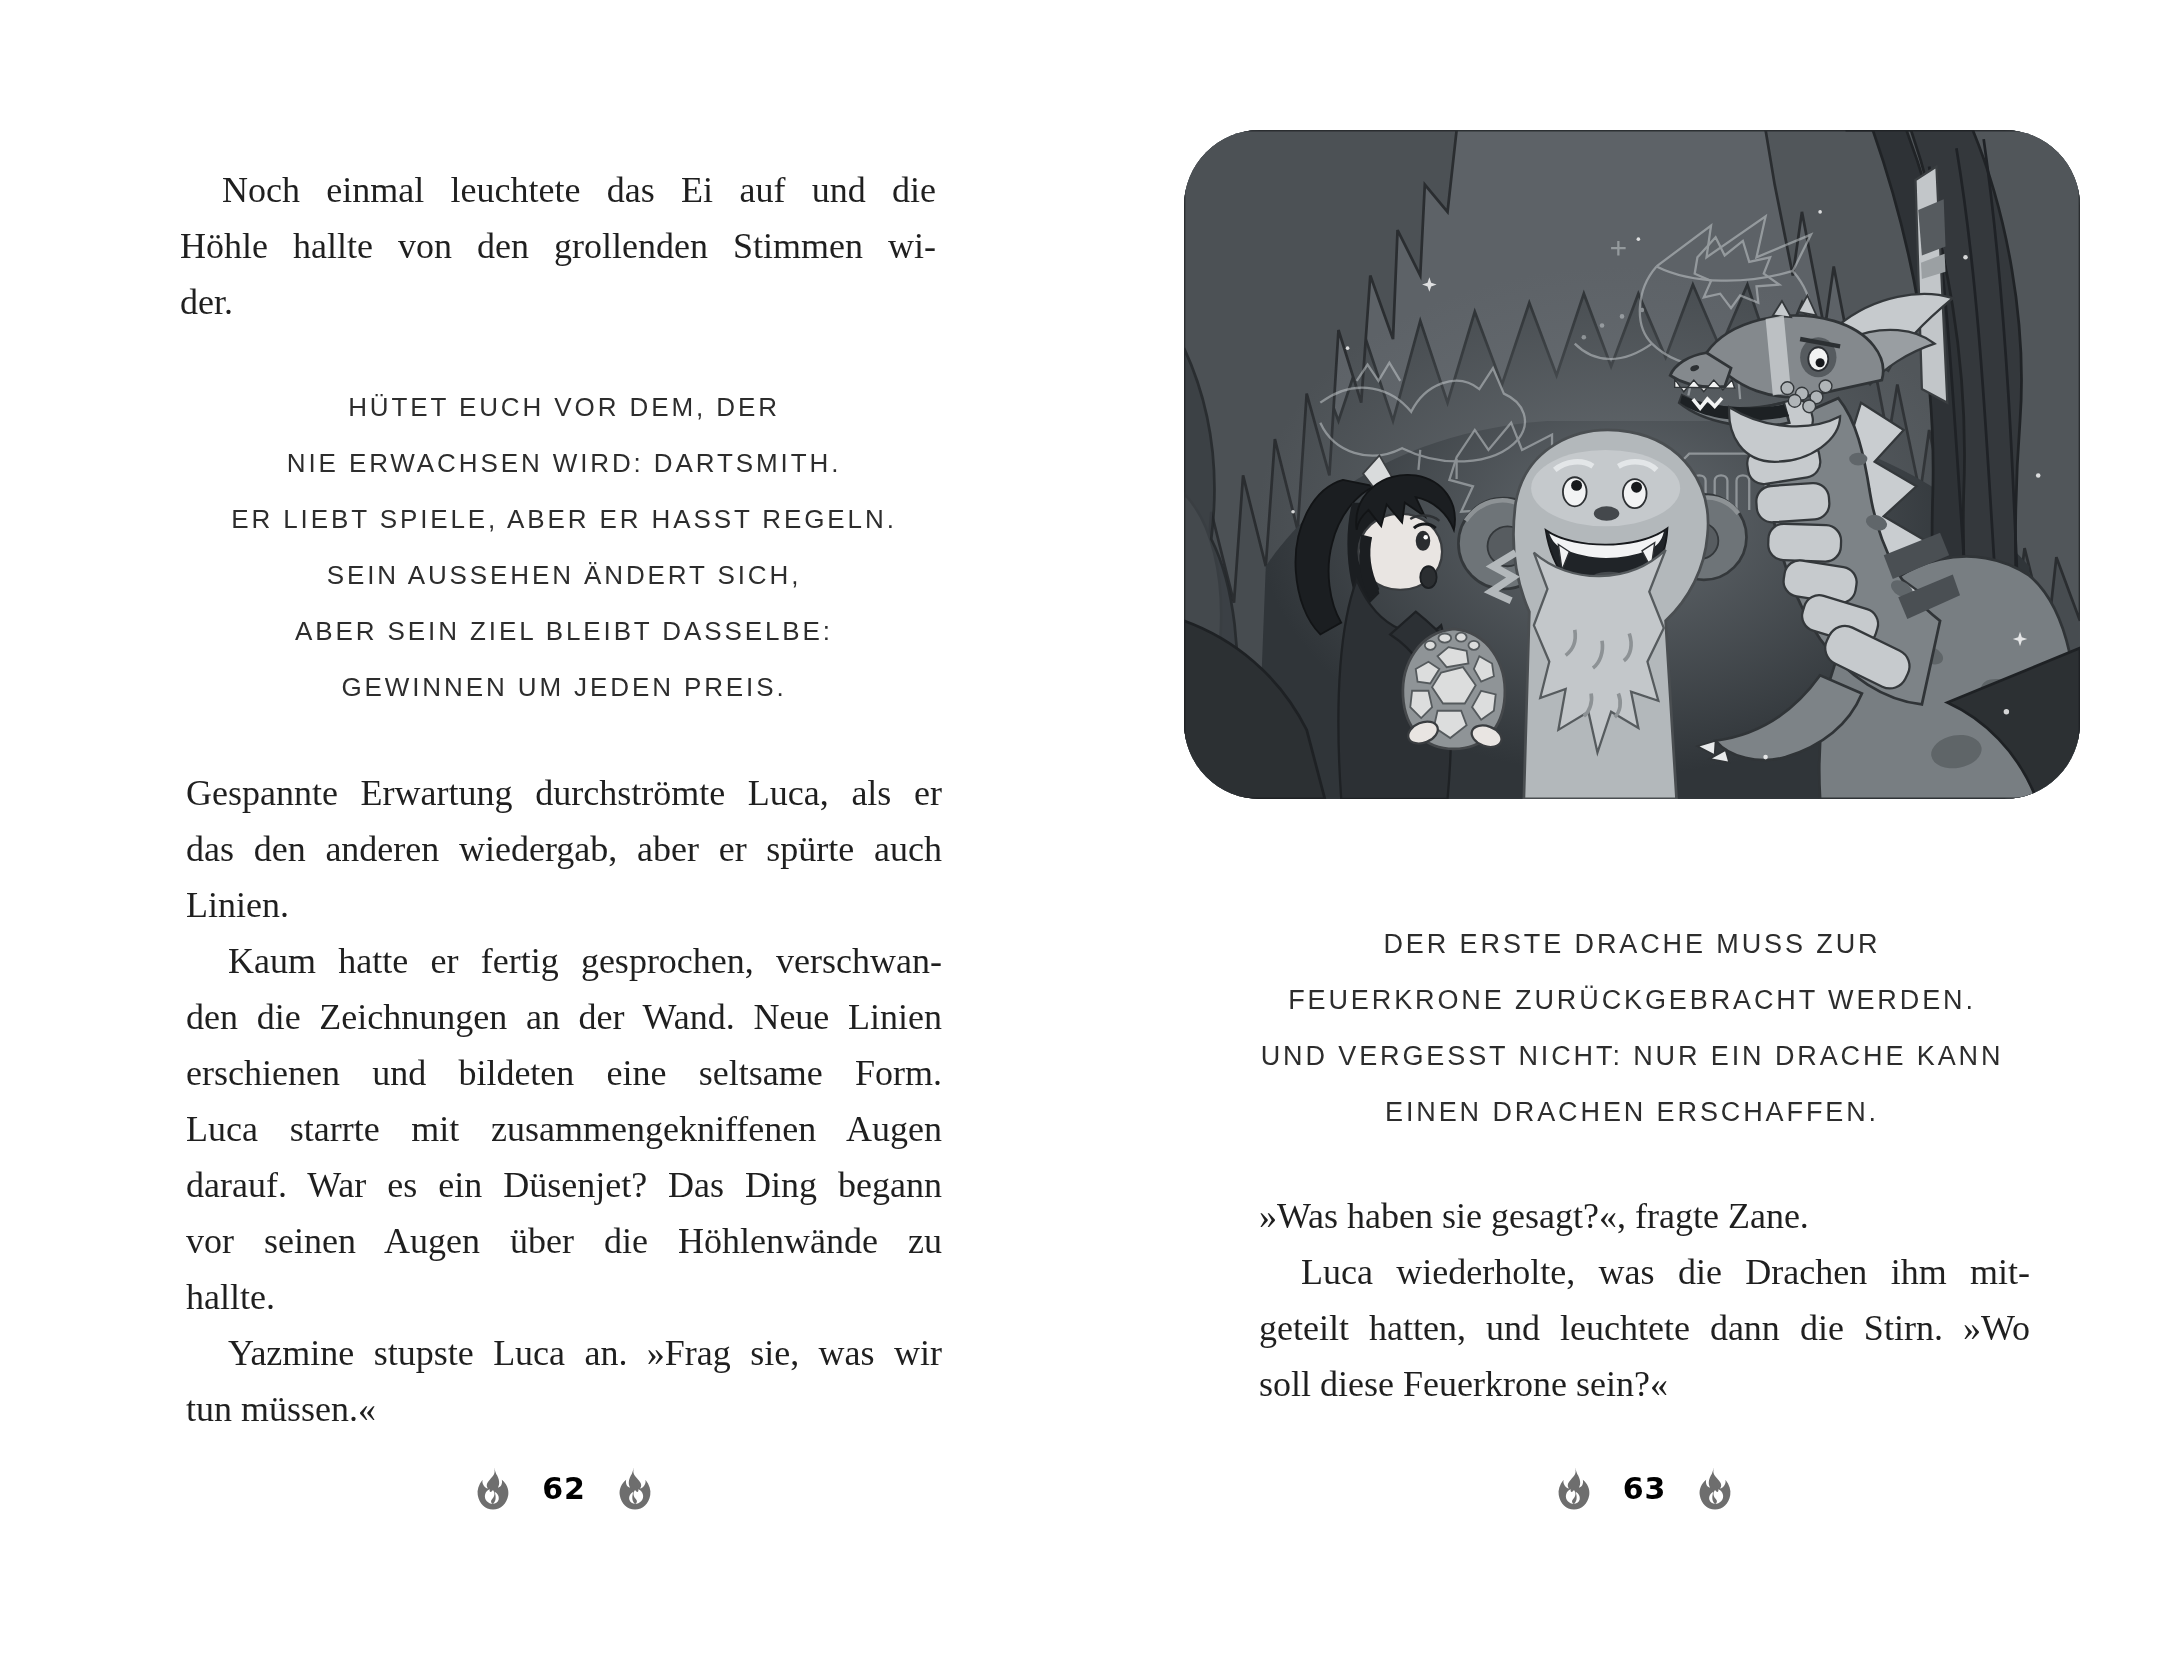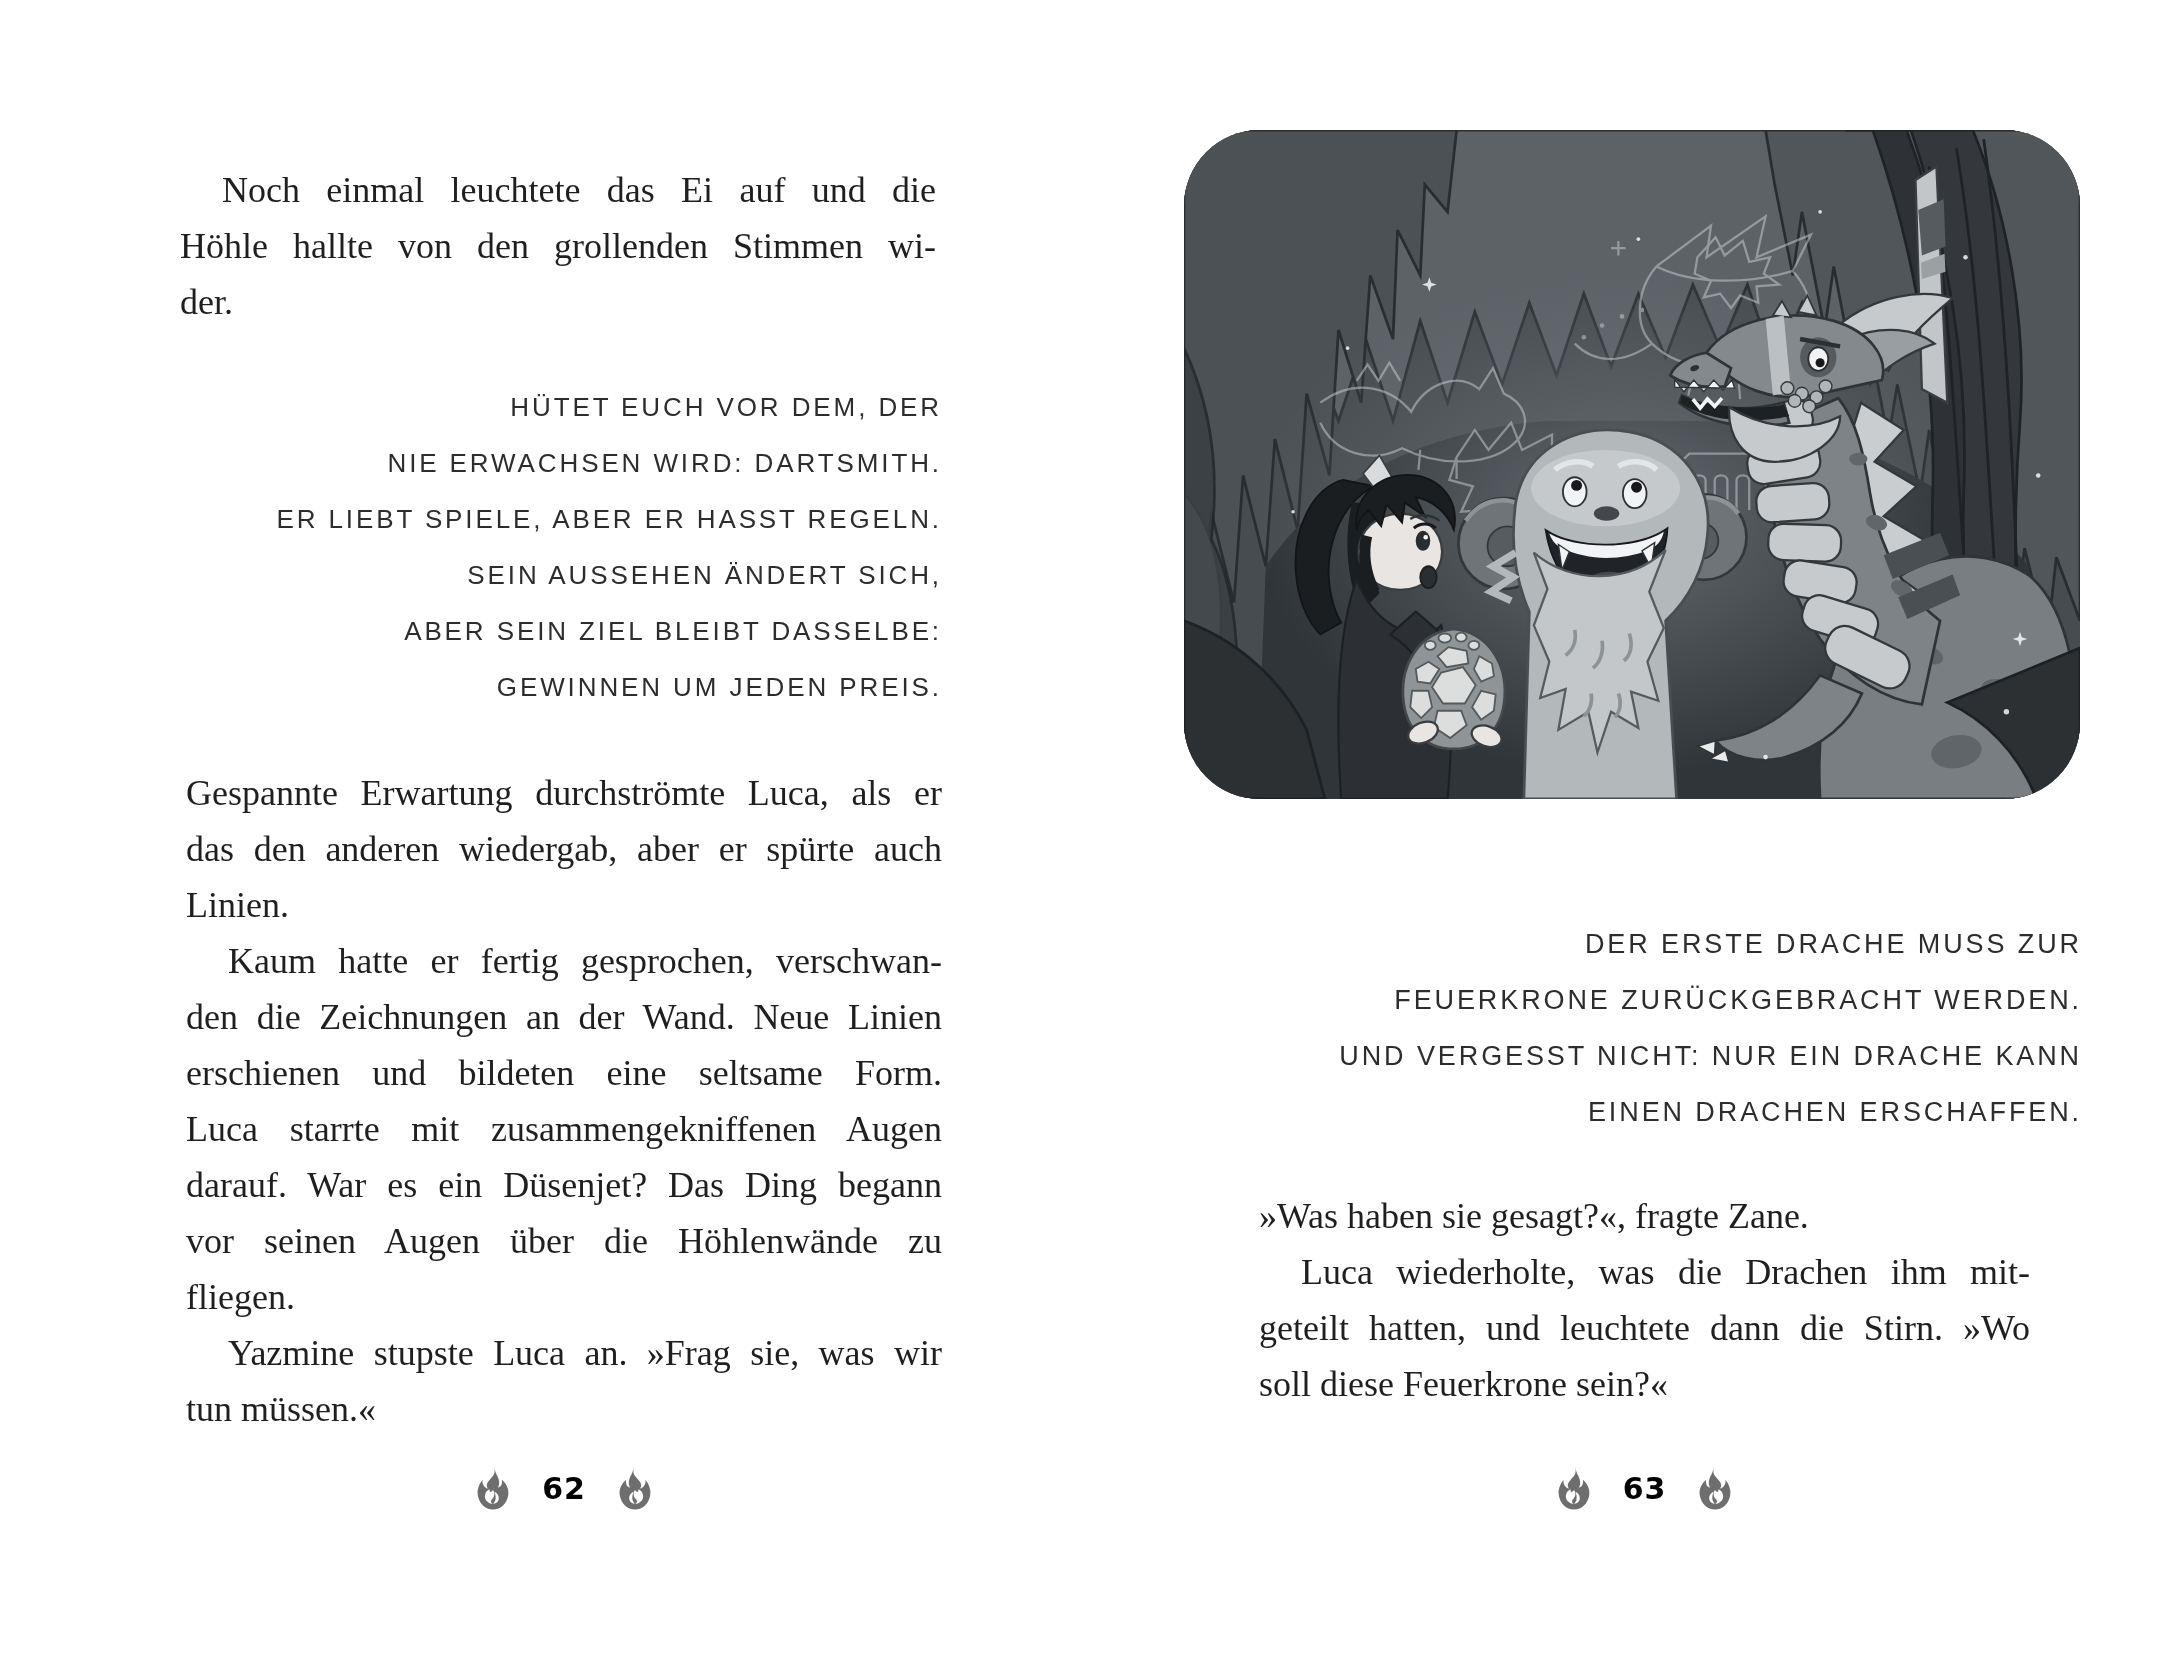--- a/index.html
+++ b/index.html
@@ -16,21 +16,21 @@
     text-align:justify; text-align-last:justify;
   }
   .body-line.last   { text-align-last:left; }
   .body-line.single { text-align:left; text-align-last:left; }
   .body-line.indent { text-indent:42px; }
 
   
   .caps-line {
     font-family:"Liberation Sans", sans-serif;
     font-weight:300; font-size:27px; line-height:56px;
-    letter-spacing:2.9px; text-align:right; color:#2d2d2d;
+    letter-spacing:2.9px; text-align:center; color:#2d2d2d;
   }
   .left-caps .caps-line { font-size:26px; }
 
   
   .footer { display:flex; align-items:center; justify-content:center; gap:31px; }
   .flame  { width:36px; height:45px; color:#6e6e6e; }
   .flame.mirror { transform:scaleX(-1); }
   .pagenum {
     font-family:"DejaVu Sans", sans-serif; font-size:30px;
     font-weight:600; color:#000000; letter-spacing:0.9px;
@@ -74,21 +74,21 @@
     <div class="abs" style="left:186px;top:765px;width:756px;">
       <div class="body-line">Gespannte Erwartung durchströmte Luca, als er</div>
       <div class="body-line">das den anderen wiedergab, aber er spürte auch</div>
       <div class="body-line last">Linien.</div>
       <div class="body-line indent">Kaum hatte er fertig gesprochen, verschwan-</div>
       <div class="body-line">den die Zeichnungen an der Wand. Neue Linien</div>
       <div class="body-line">erschienen und bildeten eine seltsame Form.</div>
       <div class="body-line">Luca starrte mit zusammengekniffenen Augen</div>
       <div class="body-line">darauf. War es ein Düsenjet? Das Ding begann</div>
       <div class="body-line">vor seinen Augen über die Höhlenwände zu</div>
-      <div class="body-line last">fliegen.</div>
+      <div class="body-line last">hallte.</div>
       <div class="body-line indent">Yazmine stupste Luca an. »Frag sie, was wir</div>
       <div class="body-line last">tun müssen.«</div>
     </div>
 
     <div class="abs footer" style="left:186px;top:1460px;width:756px;height:56px;">
       <svg class="flame" viewBox="0 0 44 56">
           <use href="#flame"></use>
         </svg>
       <span class="pagenum">62</span>
       <svg class="flame mirror" viewBox="0 0 44 56">

